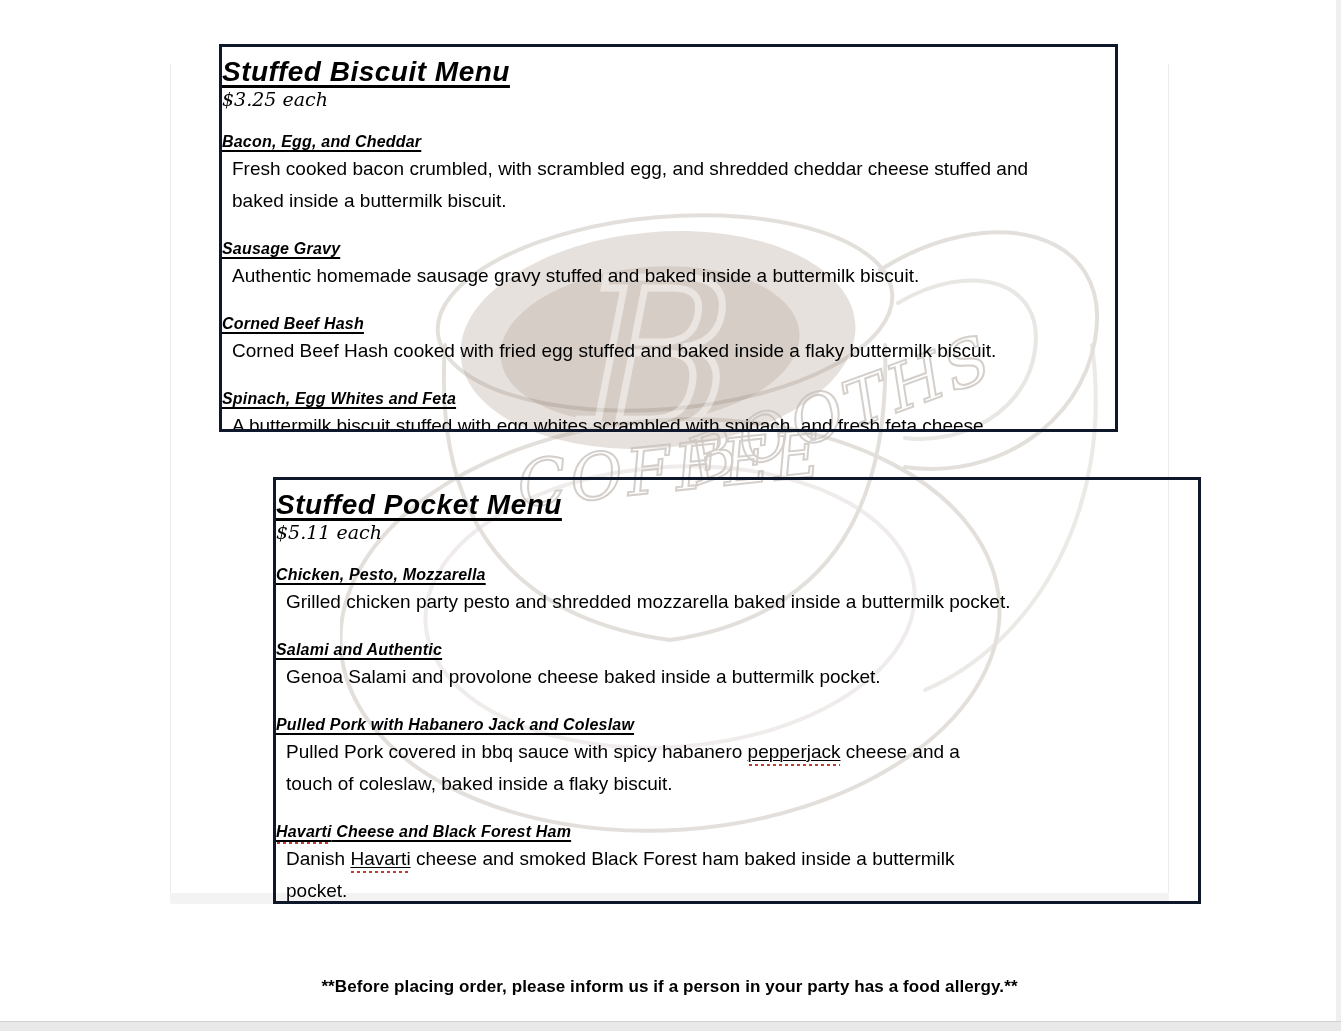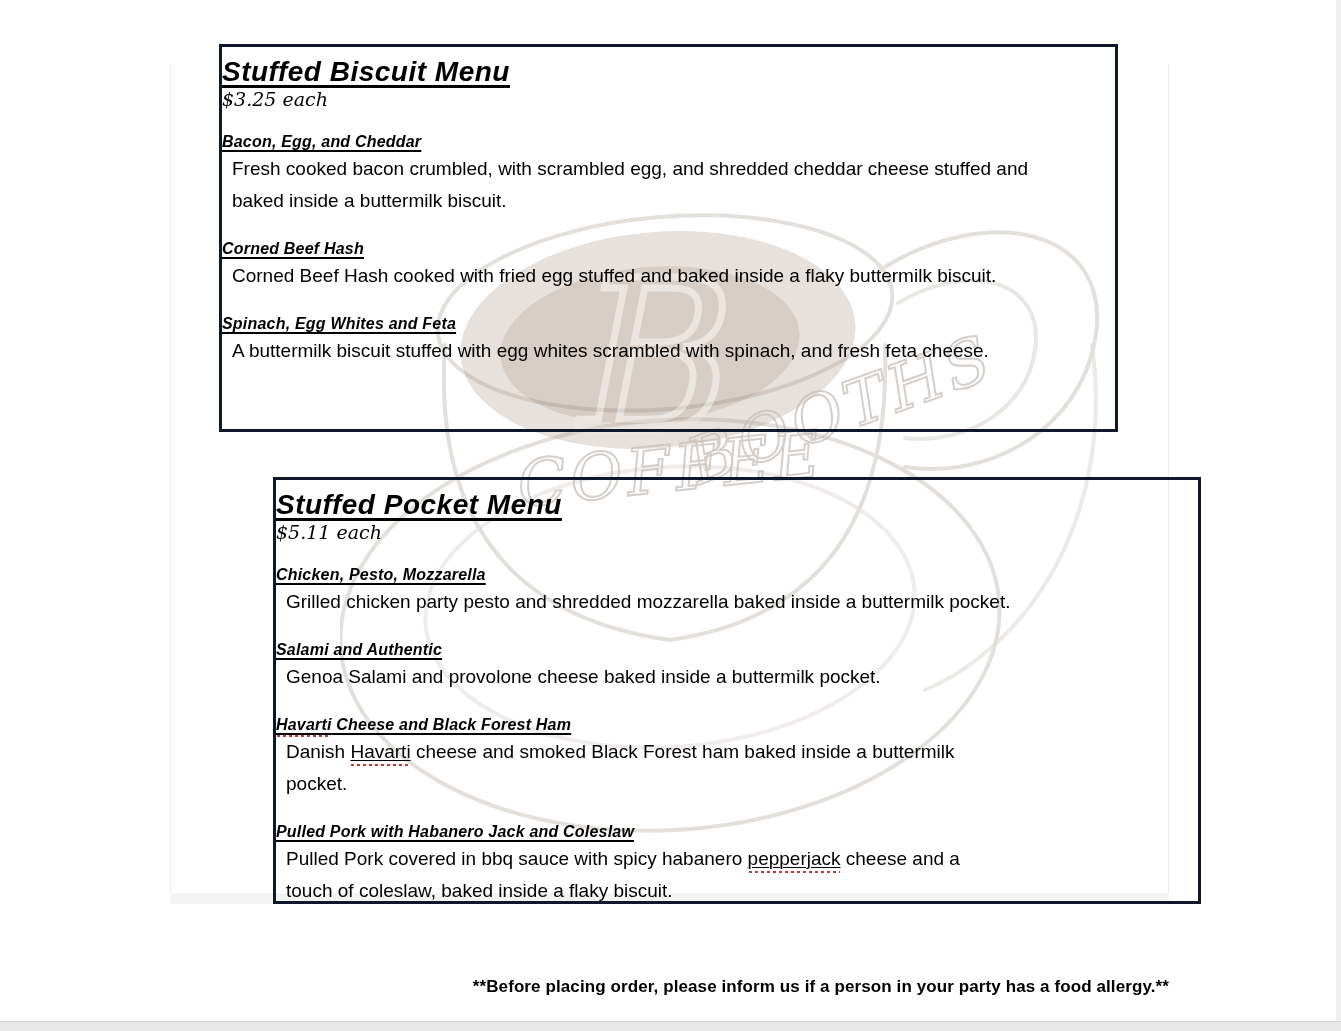--- a/index.html
+++ b/index.html
@@ -56,21 +56,21 @@
   
   .misspelled { position:relative; }
   .misspelled::after {
     content:""; position:absolute; left:1px; right:1px; bottom:-4px; height:2.5px;
     background-image:repeating-linear-gradient(90deg,#c43c31 0 3px,transparent 3px 6px);
   }
   .item-desc .misspelled { text-decoration:underline; text-decoration-thickness:1px; text-underline-offset:2px; }
 
   .footer-note {
     position:absolute; left:170px; top:977px; width:999px; z-index:3;
-    text-align:right; font-size:17px; font-weight:bold; letter-spacing:.1px;
+    text-align:center; font-size:17px; font-weight:bold; letter-spacing:.1px;
   }
 </style>
 </head>
 <body>
 
 <div class="screen">
 
   <div class="page-edge left"></div>
   <div class="page-edge right"></div>
   <div class="page-gap"></div>
@@ -99,20 +99,24 @@
   <div class="menu-box" id="box1">
     <div class="menu-title">Stuffed Biscuit Menu</div>
     <div class="menu-price">$3.25 each</div>
 
     <div class="menu-item">
       <span class="item-name spell">Bacon, Egg, and Cheddar</span>
       <div class="item-desc spell">Fresh cooked bacon crumbled, with scrambled egg, and shredded cheddar cheese stuffed and
 baked inside a buttermilk biscuit.</div>
     </div>
     <div class="menu-item">
+      <span class="item-name spell">Sausage Gravy</span>
+      <div class="item-desc spell">Authentic homemade sausage gravy stuffed and baked inside a buttermilk biscuit.</div>
+    </div>
+    <div class="menu-item">
       <span class="item-name spell">Corned Beef Hash</span>
       <div class="item-desc spell">Corned Beef Hash cooked with fried egg stuffed and baked inside a flaky buttermilk biscuit.</div>
     </div>
     <div class="menu-item">
       <span class="item-name spell">Spinach, Egg Whites and Feta</span>
       <div class="item-desc spell">A buttermilk biscuit stuffed with egg whites scrambled with spinach, and fresh feta cheese.</div>
     </div>
   </div>
 
   <div class="menu-box" id="box2">
@@ -121,28 +125,28 @@
 
     <div class="menu-item">
       <span class="item-name spell">Chicken, Pesto, Mozzarella</span>
       <div class="item-desc spell">Grilled chicken party pesto and shredded mozzarella baked inside a buttermilk pocket.</div>
     </div>
     <div class="menu-item">
       <span class="item-name spell">Salami and Authentic</span>
       <div class="item-desc spell">Genoa Salami and provolone cheese baked inside a buttermilk pocket.</div>
     </div>
     <div class="menu-item">
+      <span class="item-name spell">Pulled Pork with Habanero Jack and Coleslaw</span>
+      <div class="item-desc spell">Pulled Pork covered in bbq sauce with spicy habanero <span class="misspelled">pepperjack</span> cheese and a
+touch of coleslaw, baked inside a flaky biscuit.</div>
+    </div>
+    <div class="menu-item">
       <span class="item-name spell"><span class="misspelled">Havarti</span> Cheese and Black Forest Ham</span>
       <div class="item-desc spell">Danish <span class="misspelled">Havarti</span> cheese and smoked Black Forest ham baked inside a buttermilk
 pocket.</div>
-    </div>
-    <div class="menu-item">
-      <span class="item-name spell">Pulled Pork with Habanero Jack and Coleslaw</span>
-      <div class="item-desc spell">Pulled Pork covered in bbq sauce with spicy habanero <span class="misspelled">pepperjack</span> cheese and a
-touch of coleslaw, baked inside a flaky biscuit.</div>
     </div>
   </div>
 
   <div class="footer-note">**Before placing order, please inform us if a person in your party has a food allergy.**</div>
 
   <div class="right-strip"></div>
   <div class="bottom-bar"></div>
 </div>
 
 </body></html>

